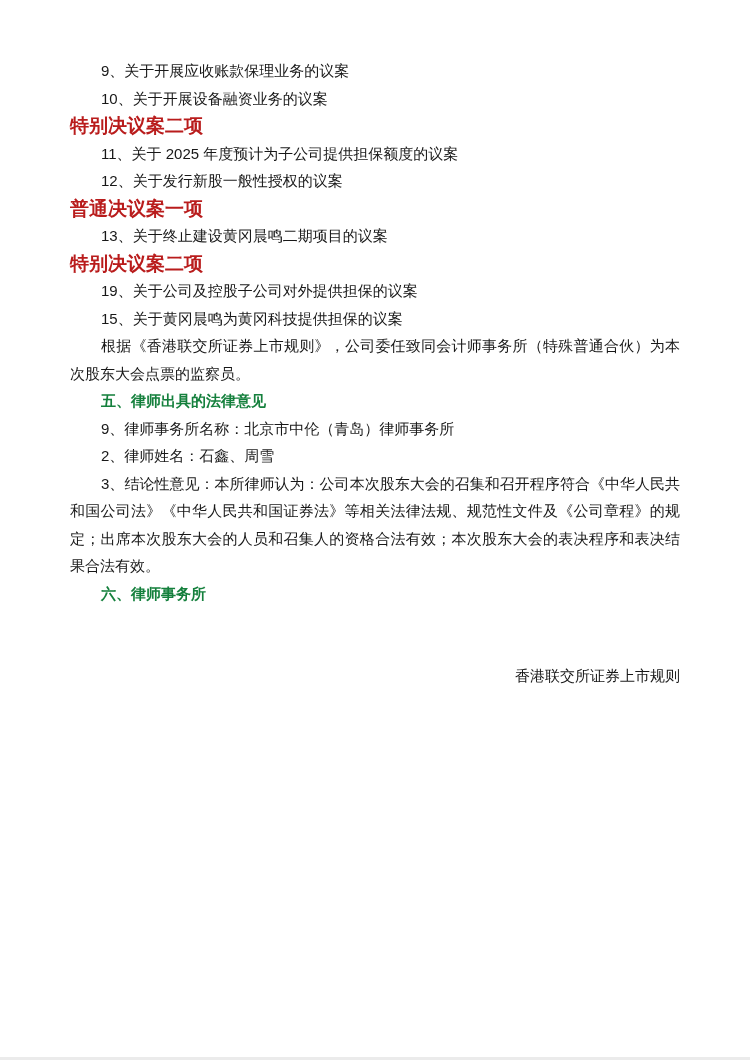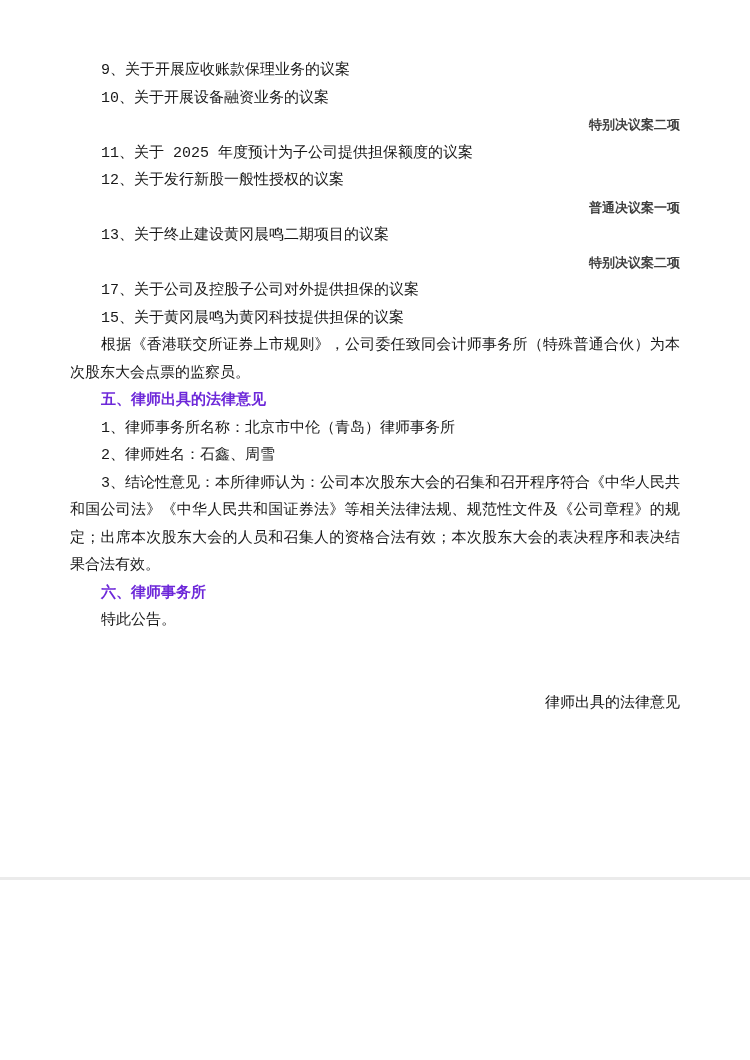--- a/index.html
+++ b/index.html
@@ -3,51 +3,51 @@
 <meta charset="utf-8">
 <style>
   html, body {
     margin: 0;
     padding: 0;
     background: #ffffff;
   }
   .page {
     position: relative;
     width: 750px;
-    height: 880px;
+    height: 1060px;
     background: #ffffff;
     overflow: hidden;
-    font-family: Liberation Mono, monospace;
+    font-family: Liberation Sans, sans-serif;
   }
   .doc {
     position: absolute;
     left: 70px;
     top: 57px;
     width: 610px;
     font-size: 15px;
     line-height: 27.5px;
     color: #181818;
     text-align: justify;
   }
   .doc p {
     margin: 0;
     padding: 0;
   }
   .indent {
     text-indent: 31px;
   }
   .bold {
     font-weight: bold;
-    color: #6d28d9;
+    color: #15803d;
   }
   .center-head {
-    text-align: right;
+    text-align: left;
     font-weight: bold;
-    color: #404040;
-    font-size: 13px;
+    color: #b91c1c;
+    font-size: 19px;
     padding-left: 44px;
     text-indent: 0;
   }
   .sig-company {
     text-align: right;
     text-indent: 0;
   }
   .sig-date {
     text-align: right;
     text-indent: 0;
@@ -78,33 +78,32 @@
 
     <p class="indent">11、关于 2025 年度预计为子公司提供担保额度的议案</p>
     <p class="indent">12、关于发行新股一般性授权的议案</p>
 
     <p class="center-head">普通决议案一项</p>
 
     <p class="indent">13、关于终止建设黄冈晨鸣二期项目的议案</p>
 
     <p class="center-head">特别决议案二项</p>
 
-    <p class="indent">17、关于公司及控股子公司对外提供担保的议案</p>
+    <p class="indent">19、关于公司及控股子公司对外提供担保的议案</p>
     <p class="indent">15、关于黄冈晨鸣为黄冈科技提供担保的议案</p>
 
     <p class="indent">根据《香港联交所证券上市规则》，公司委任致同会计师事务所（特殊普通合伙）为本次股东大会点票的监察员。</p>
 
     <p class="indent bold">五、律师出具的法律意见</p>
-    <p class="indent">1、律师事务所名称：北京市中伦（青岛）律师事务所</p>
+    <p class="indent">9、律师事务所名称：北京市中伦（青岛）律师事务所</p>
     <p class="indent">2、律师姓名：石鑫、周雪</p>
     <p class="indent">3、结论性意见：本所律师认为：公司本次股东大会的召集和召开程序符合《中华人民共和国公司法》《中华人民共和国证券法》等相关法律法规、规范性文件及《公司章程》的规定；出席本次股东大会的人员和召集人的资格合法有效；本次股东大会的表决程序和表决结果合法有效。</p>
 
     <p class="indent bold">六、律师事务所</p>
-    <p class="indent">特此公告。</p>
 
     <div class="spacer-2lines"></div>
 
-    <p class="sig-date">律师出具的法律意见</p>
+    <p class="sig-date">香港联交所证券上市规则</p>
 
   </div>
 
   <div class="page-bottom-edge"></div>
 </div>
 
 </body></html>

